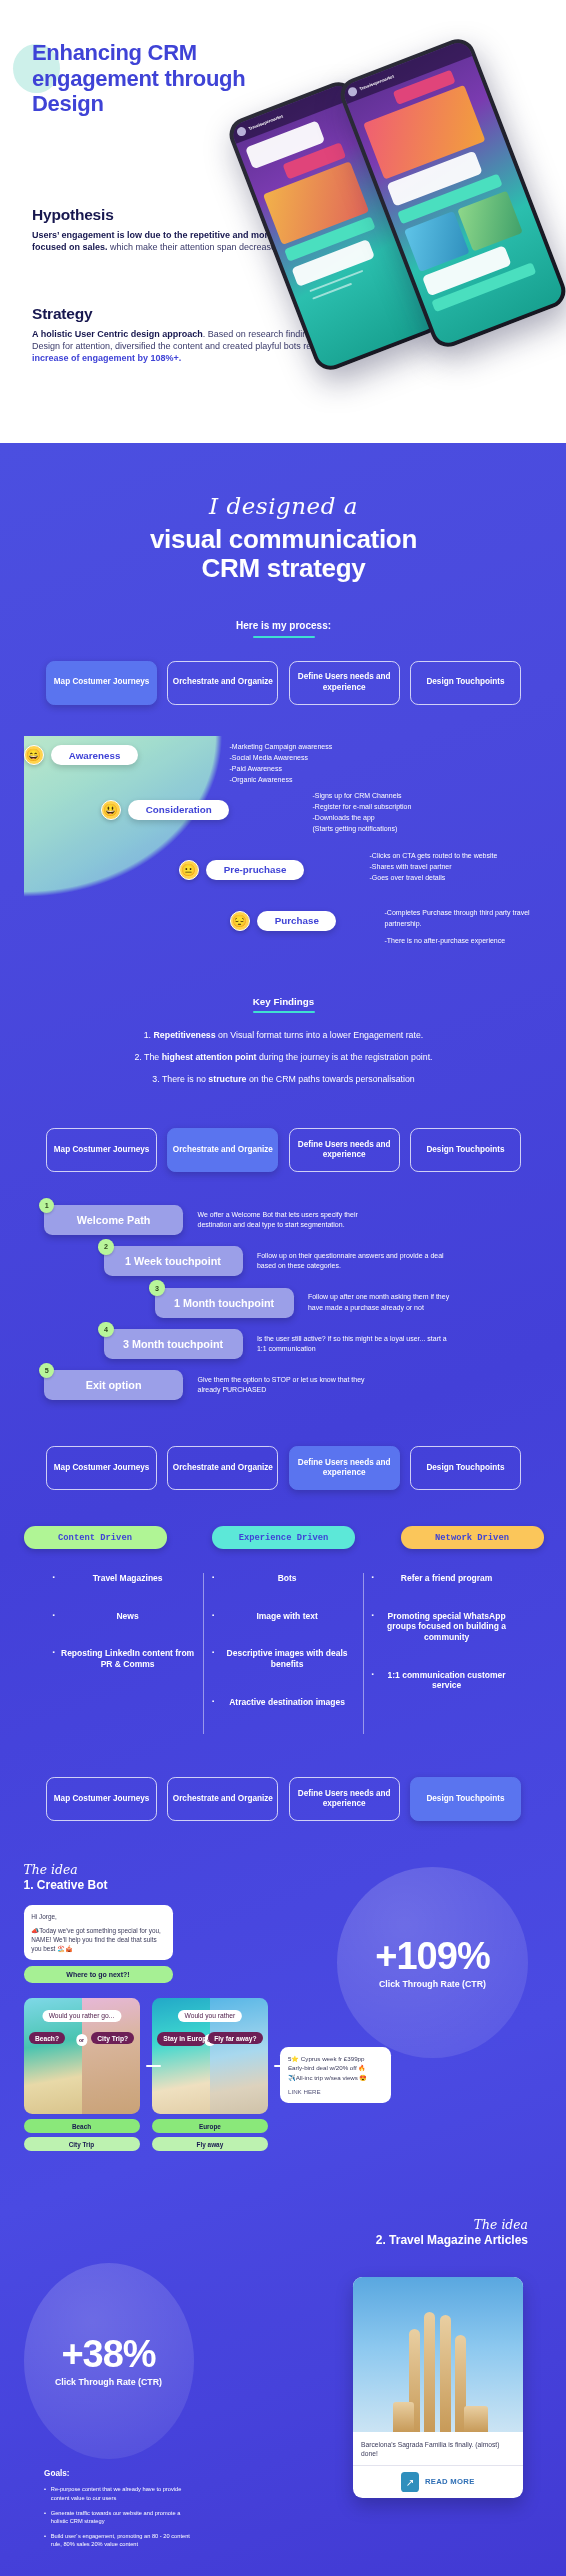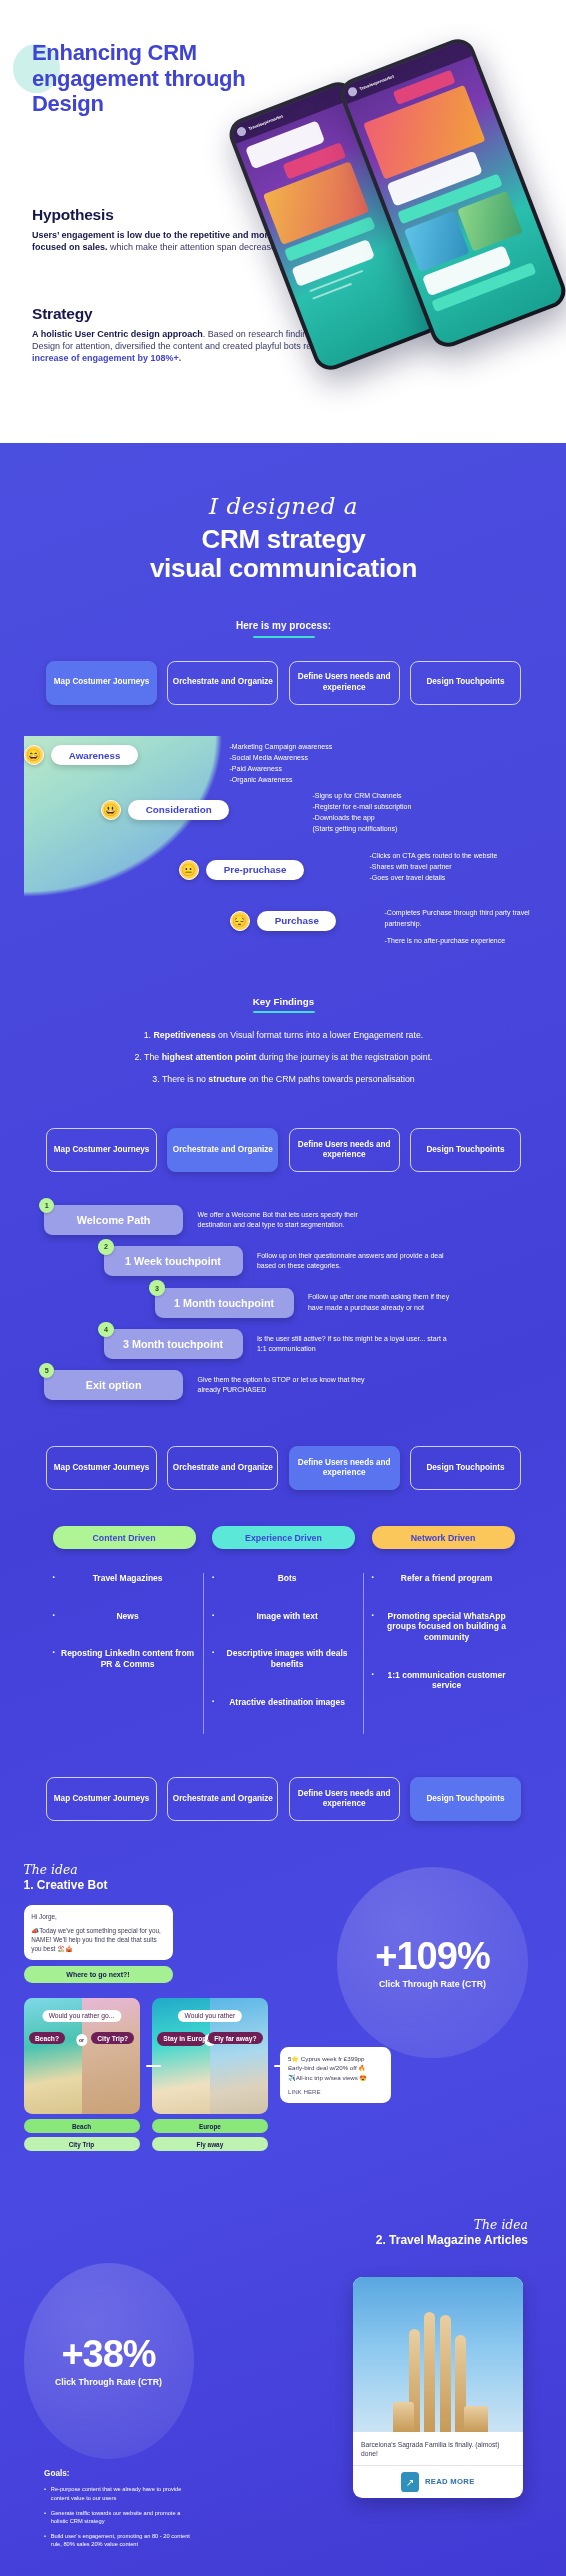--- a/index.html
+++ b/index.html
@@ -135,21 +135,21 @@
     position:absolute; left:-5.2px; top:-7.2px;
     width:15.5px; height:15.5px; border-radius:50%;
     background:#b8f59a; color:#2f4a1f; font-size:7.2px; font-weight:bold;
     display:flex; align-items:center; justify-content:center;
     box-shadow:0 1px 2.6px rgba(0,0,0,.2);
   }
   .tp-desc { font-size:7px; line-height:1.45; color:#fff; margin-left:14.4px; max-width:191px; }
 
   
   .dv-wrap { width:520px; margin:36px auto 0; }
-  .dv-heads { display:flex; justify-content:center; gap:16.5px; }
+  .dv-heads { display:flex; justify-content:space-between; gap:16.5px;font-family:Liberation Mono, monospace; }
   .dv-head {
     width:143px; height:23px; border-radius:11.3px;
     display:flex; align-items:center; justify-content:center;
     font-size:8.8px; font-weight:bold; color:#3f43d6;
     box-shadow:0 2.6px 6.2px rgba(0,0,0,.18);
   }
   .dv-cols { display:flex; justify-content:center; gap:16.5px; margin-top:24px; }
   .dv-col { width:143px; text-align:center; position:relative; }
   .dv-col + .dv-col::before {
     content:""; position:absolute; left:-8.8px; top:0; bottom:0; width:0.8px;
@@ -307,22 +307,22 @@
         </div>
       </div>
     </div>
   </section>
 
   <section class="blue">
 
     <div class="sec-title-wrap">
       <div class="script script-big">I designed a</div>
       <div class="big-title">
+        <div>visual communication</div>
         <div>CRM strategy</div>
-        <div>visual communication</div>
       </div>
     </div>
 
     <div class="here-is">Here is my process:</div>
     <div class="underline-teal"></div>
 
     <div class="steps">
       <div class="step active">Map Costumer Journeys</div>
       <div class="step">Orchestrate and Organize</div>
       <div class="step">Define Users needs and experience</div>

